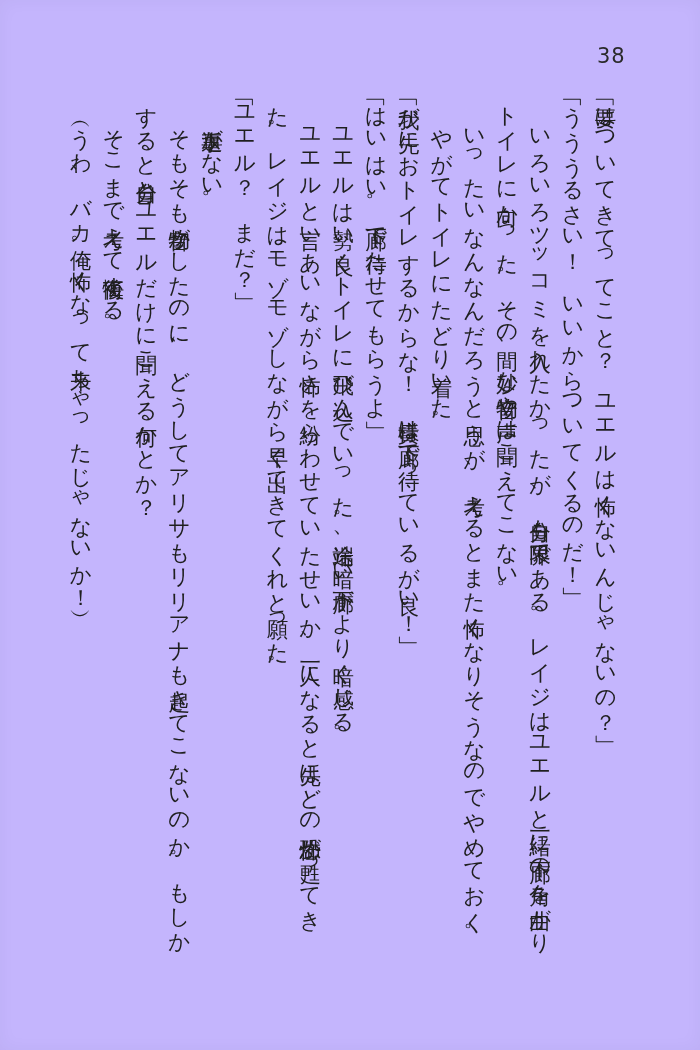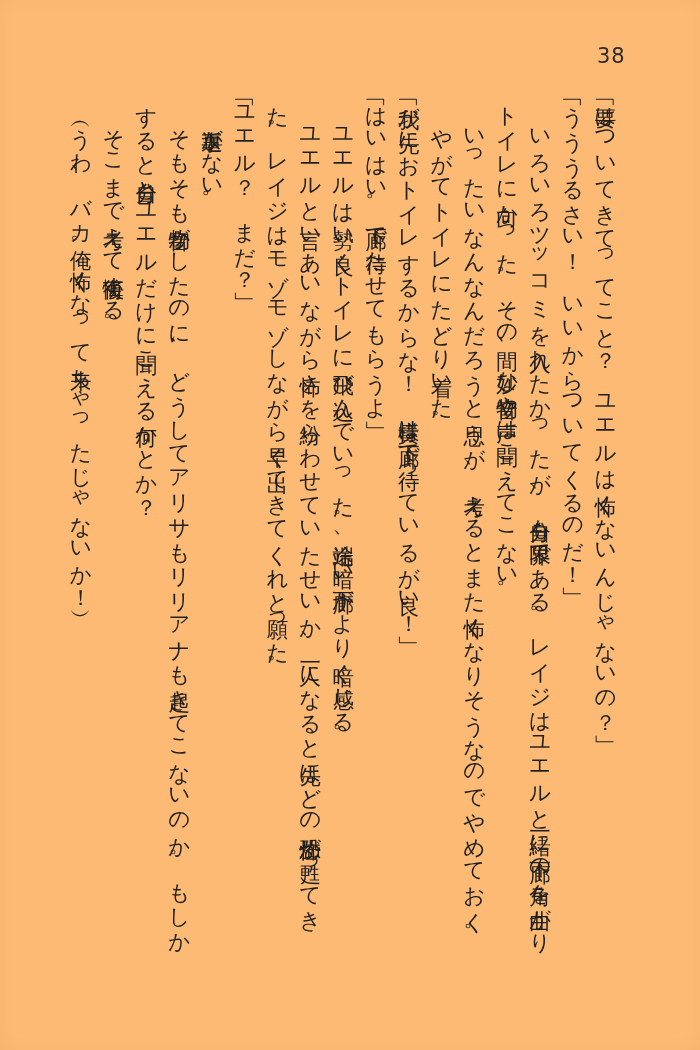--- a/index.html
+++ b/index.html
@@ -5,21 +5,21 @@
   html, body {
     margin: 0;
     padding: 0;
     background: #e8e8e8;
   }
   .book-page {
     position: relative;
     width: 700px;
     height: 1050px;
     margin: 0 auto;
-    background: #fdba74;
+    background: #c4b5fd;
     overflow: hidden;
     box-shadow: inset 0 0 18px rgba(0,0,0,0.04);
     font-family: "DejaVu Serif", "Liberation Serif", serif;
   }
   .page-number {
     position: absolute;
     top: 44px;
     left: 597px;
     font-family: "DejaVu Sans", "Liberation Sans", sans-serif;
     font-size: 21px;

